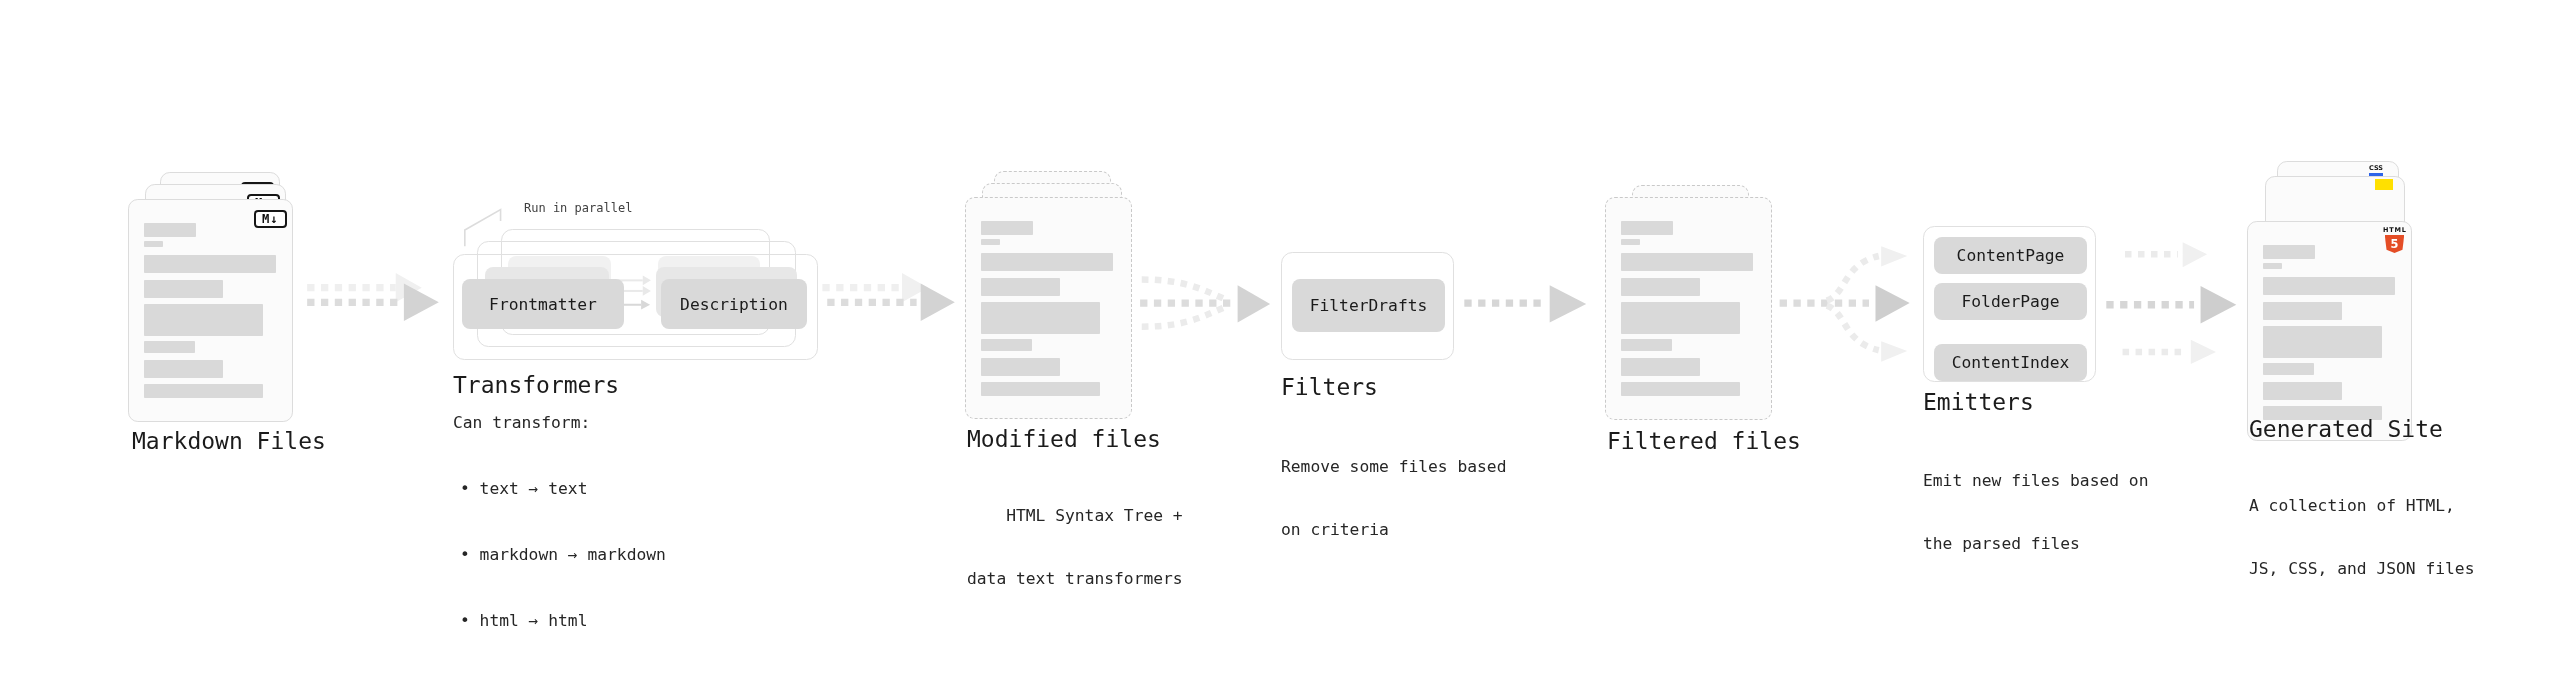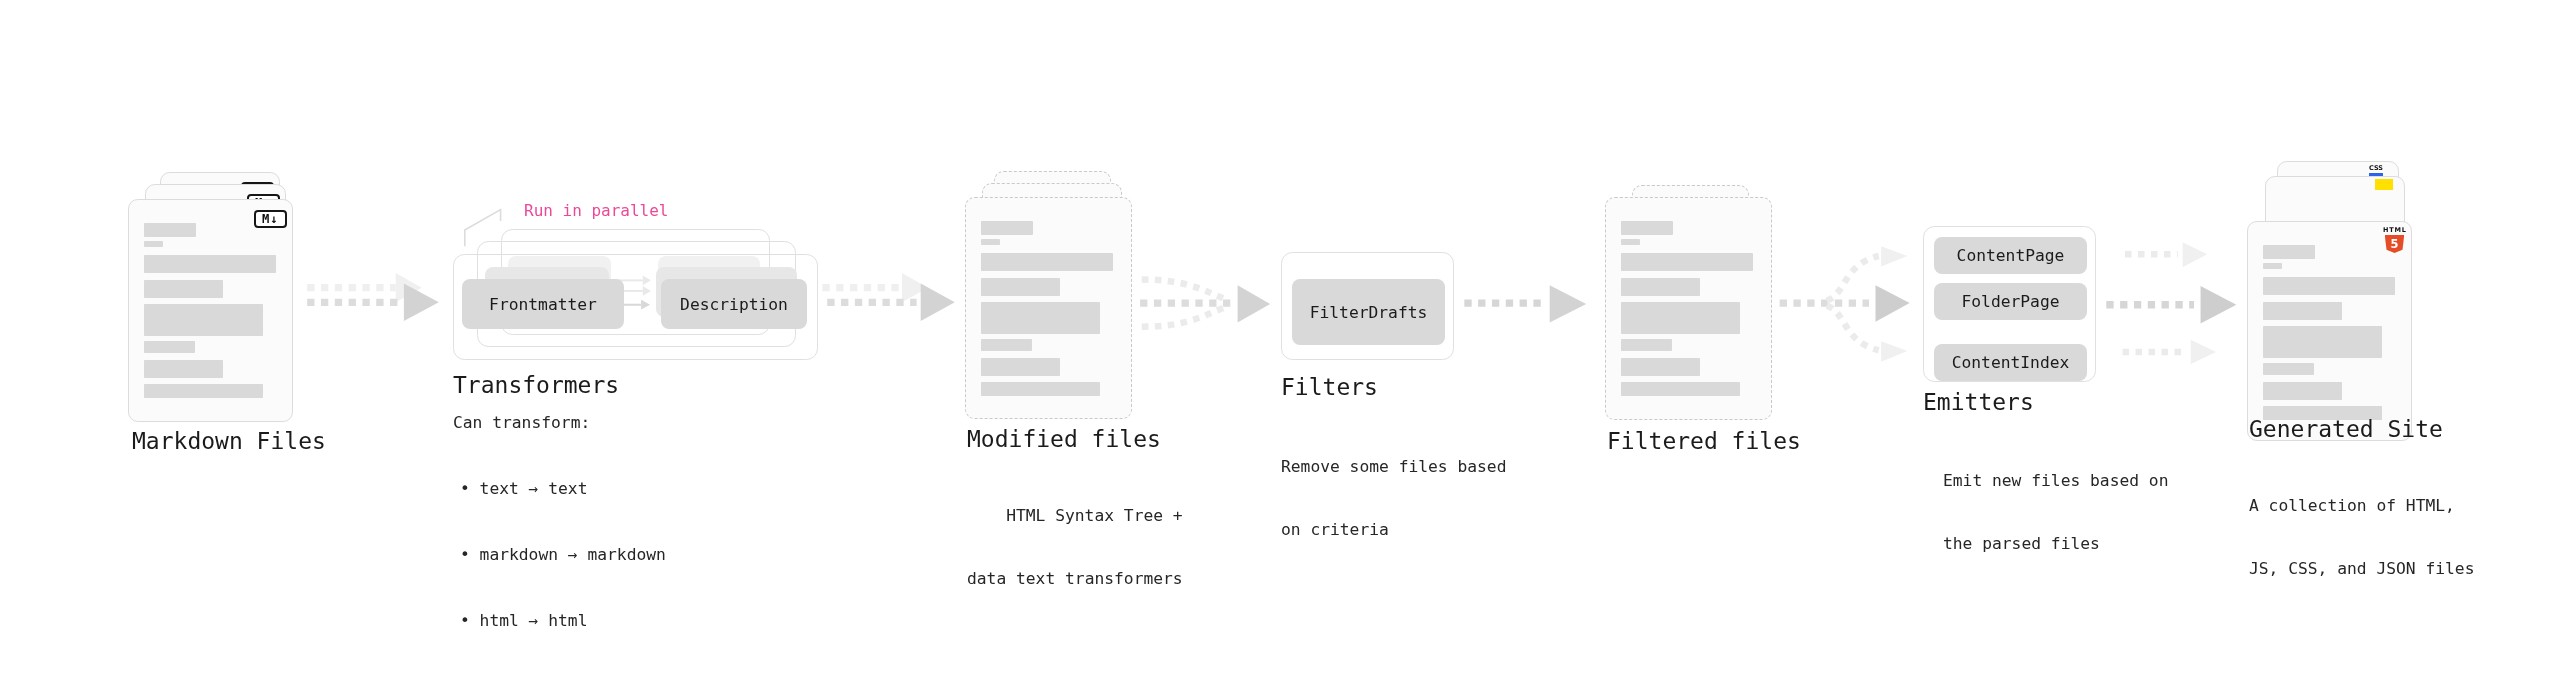--- a/index.html
+++ b/index.html
@@ -18,21 +18,21 @@
   .chip.ghost1{background:#e7e7e7;}
   .chip.ghost2{background:#f1f1f1;}
   
   .outline-box{position:absolute;box-sizing:border-box;border:1.6px solid #e0e0e0;
                border-radius:11.4px;background:transparent;}
   
   .h-label{position:absolute;font-size:23px;font-weight:500;color:#1b1b1b;
            white-space:pre;line-height:24.4px;}
   .desc{position:absolute;font-size:16.3px;color:#262626;white-space:pre;line-height:21px;}
   .desc.bullets{line-height:22px;}
-  .annotation{position:absolute;font-size:16px;color:#ec4899;white-space:pre;}
+  .annotation{position:absolute;font-size:12px;color:#404040;white-space:pre;}
   
   .md-badge{position:absolute;width:32.5px;height:18.7px;border:2.4px solid #161616;
             border-radius:4.1px;background:#ffffff;color:#111;
             font-weight:bold;font-size:12.2px;letter-spacing:0.8px;
             display:flex;align-items:center;justify-content:center;box-sizing:border-box;}
   
   .html5-badge{position:absolute;width:23px;text-align:center;}
   .html5-word{font-size:6.5px;font-weight:bold;letter-spacing:0.8px;color:#111;
               font-family:"DejaVu Sans","Liberation Sans",sans-serif;}
   .html5-shield{width:19.5px;height:18px;margin:0.8px auto 0;background:#e44d26;
@@ -182,21 +182,21 @@
   </div>
   <div class="h-label" style="left:967px;top:427px;">Modified files</div>
   <div class="desc" style="left:967px;top:463px;text-align:right;">
     <div>HTML Syntax Tree +</div>
     <div>data text transformers</div>
   </div>
 </div>
 
 <div class="abs">
   <div class="outline-box" style="left:1281px;top:252px;width:173px;height:108px;"></div>
-  <div class="chip" style="left:1292px;top:279px;width:153px;height:66px;">FilterDrafts</div>
+  <div class="chip" style="left:1292px;top:279px;width:153px;height:53px;">FilterDrafts</div>
   <div class="h-label" style="left:1281px;top:375px;">Filters</div>
   <div class="desc" style="left:1281px;top:414px;">
     <div>Remove some files based</div>
     <div>on criteria</div>
   </div>
 </div>
 
 <div class="abs">
   <div class="card dashed" style="left:1632px;top:185px;width:117px;height:223px;"></div>
   <div class="card dashed" style="left:1605px;top:197px;width:167px;height:223px;">
@@ -213,21 +213,21 @@
   </div>
   <div class="h-label" style="left:1607px;top:429px;">Filtered files</div>
 </div>
 
 <div class="abs">
   <div class="outline-box" style="left:1923px;top:226px;width:173px;height:156px;"></div>
   <div class="chip" style="left:1934px;top:237px;width:153px;height:37px;">ContentPage</div>
   <div class="chip" style="left:1934px;top:283px;width:153px;height:37px;">FolderPage</div>
   <div class="chip" style="left:1934px;top:344px;width:153px;height:37px;">ContentIndex</div>
   <div class="h-label" style="left:1923px;top:390px;">Emitters</div>
-  <div class="desc" style="left:1923px;top:428px;margin-left:20px;">
+  <div class="desc" style="left:1923px;top:428px;">
     <div>Emit new files based on</div>
     <div>the parsed files</div>
   </div>
 </div>
 
 <div class="abs">
   <div class="card" style="left:2277px;top:161px;width:122px;height:223px;">
     <div class="css-badge" style="left:91px;top:3.3px;">
       <span>CSS</span>
       <div class="css-underline"></div>

